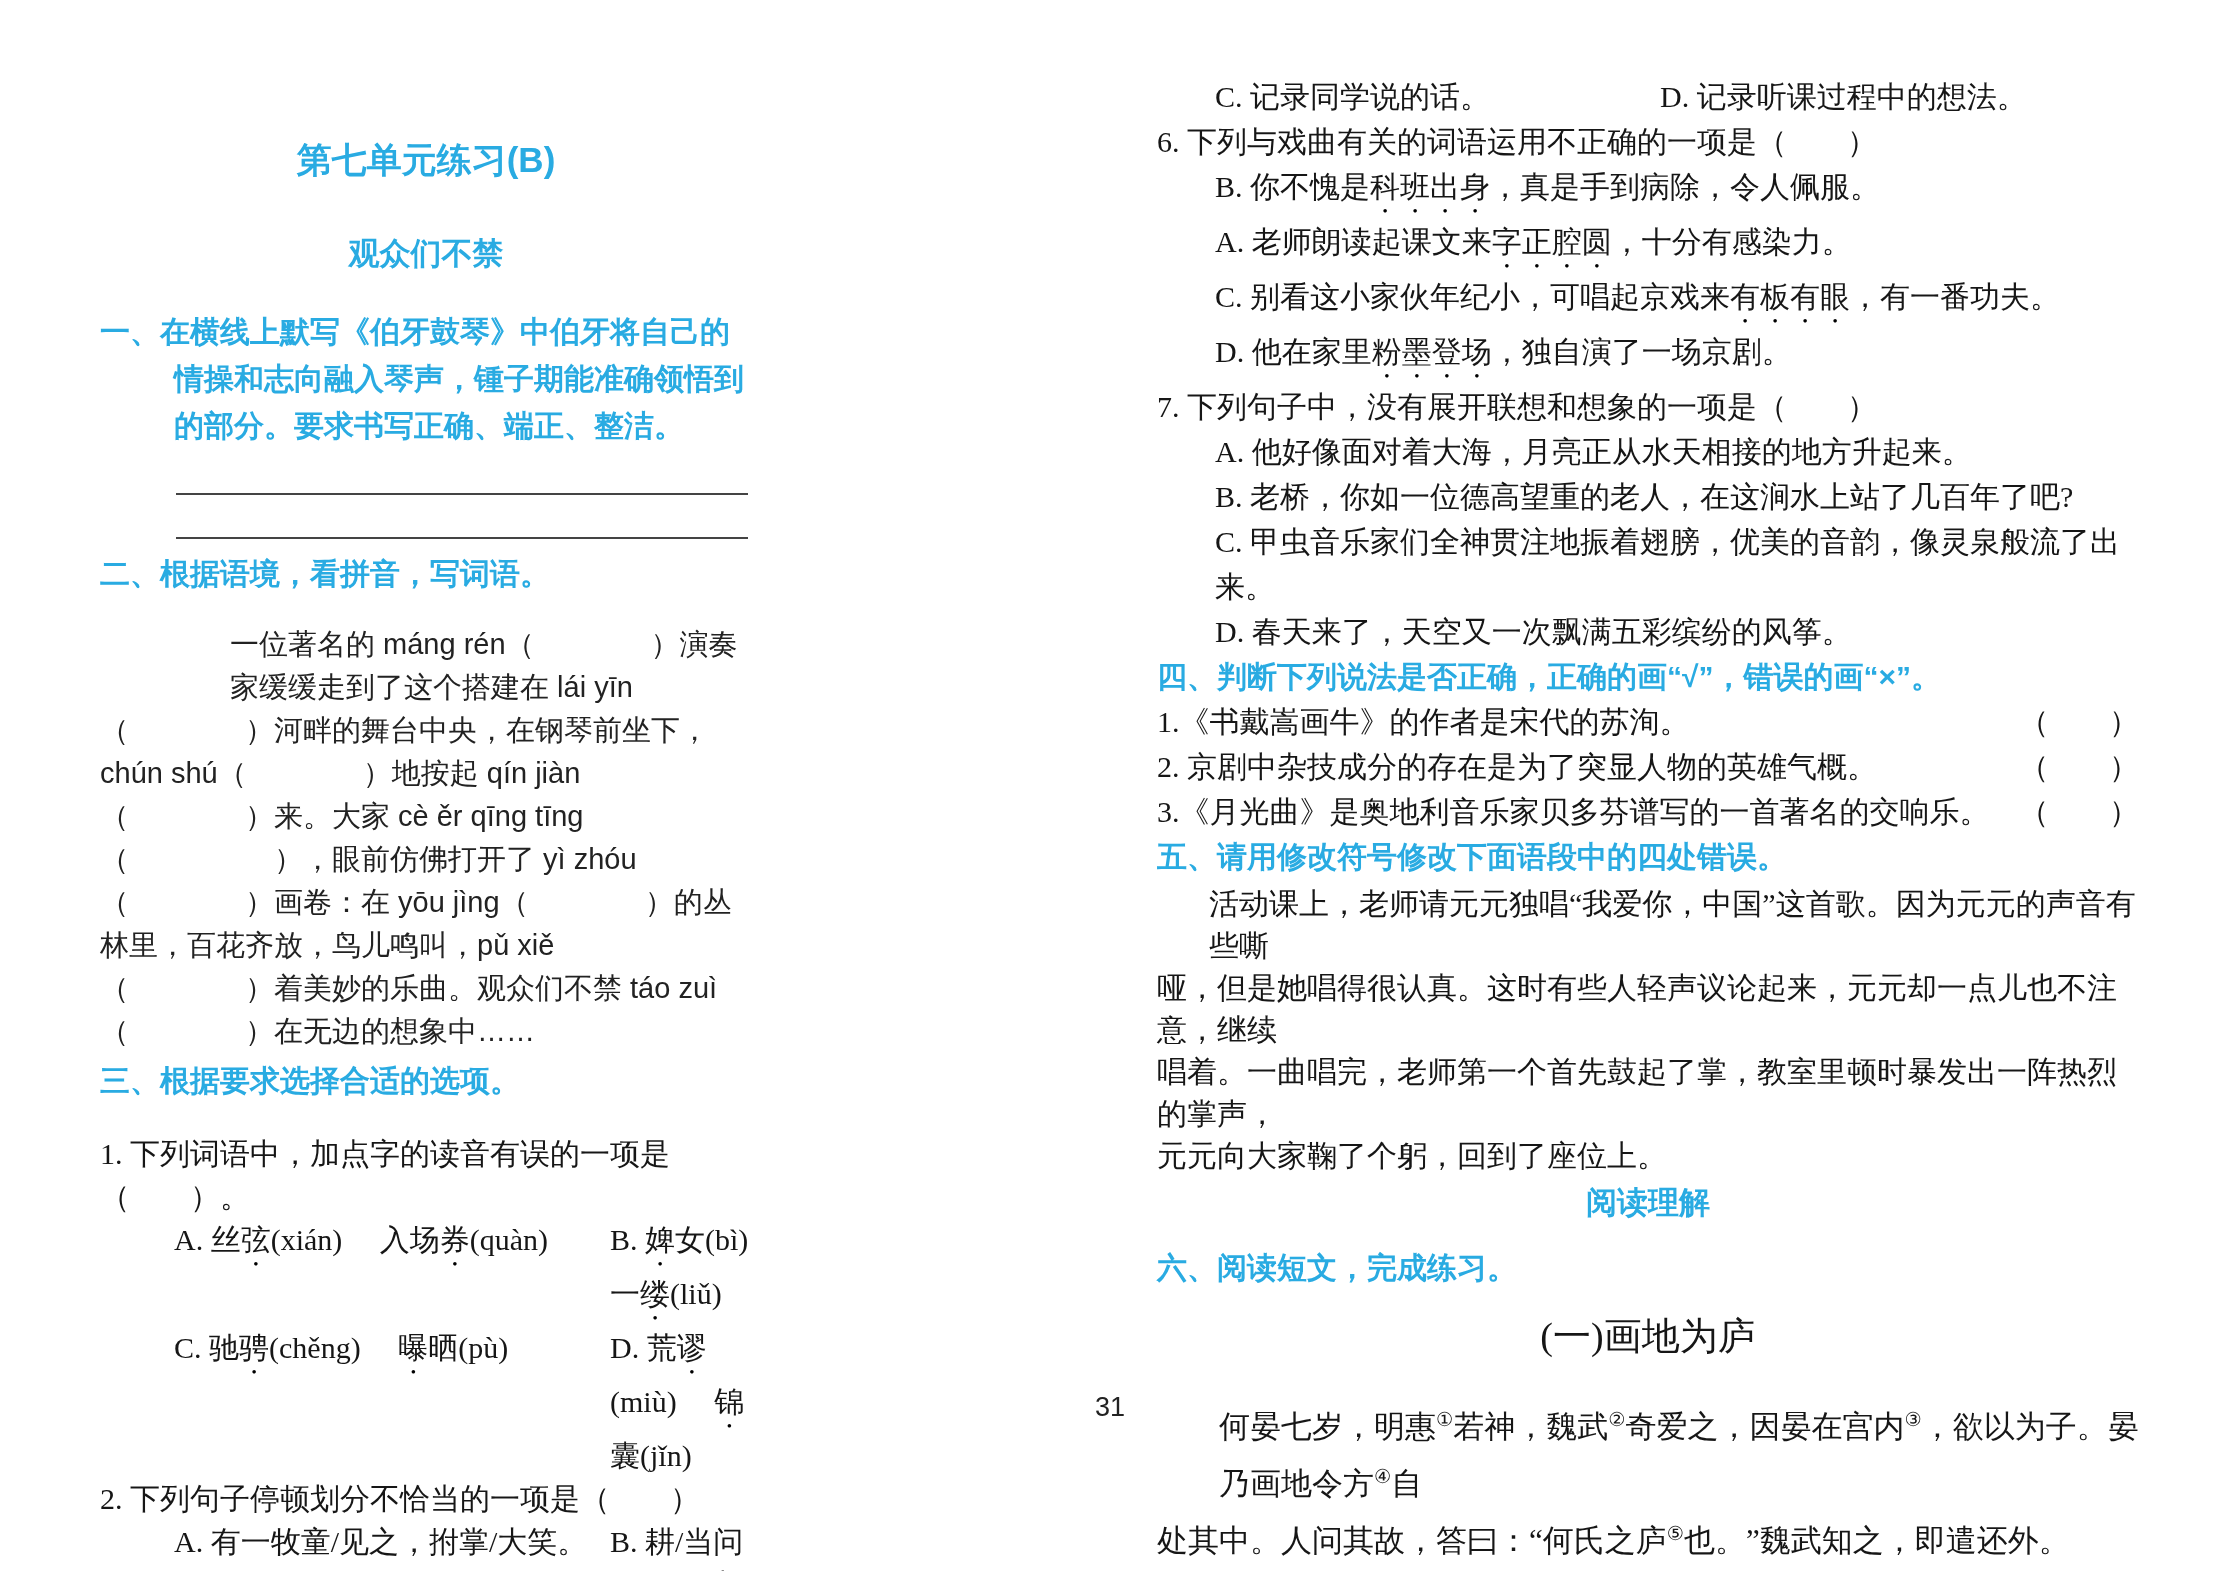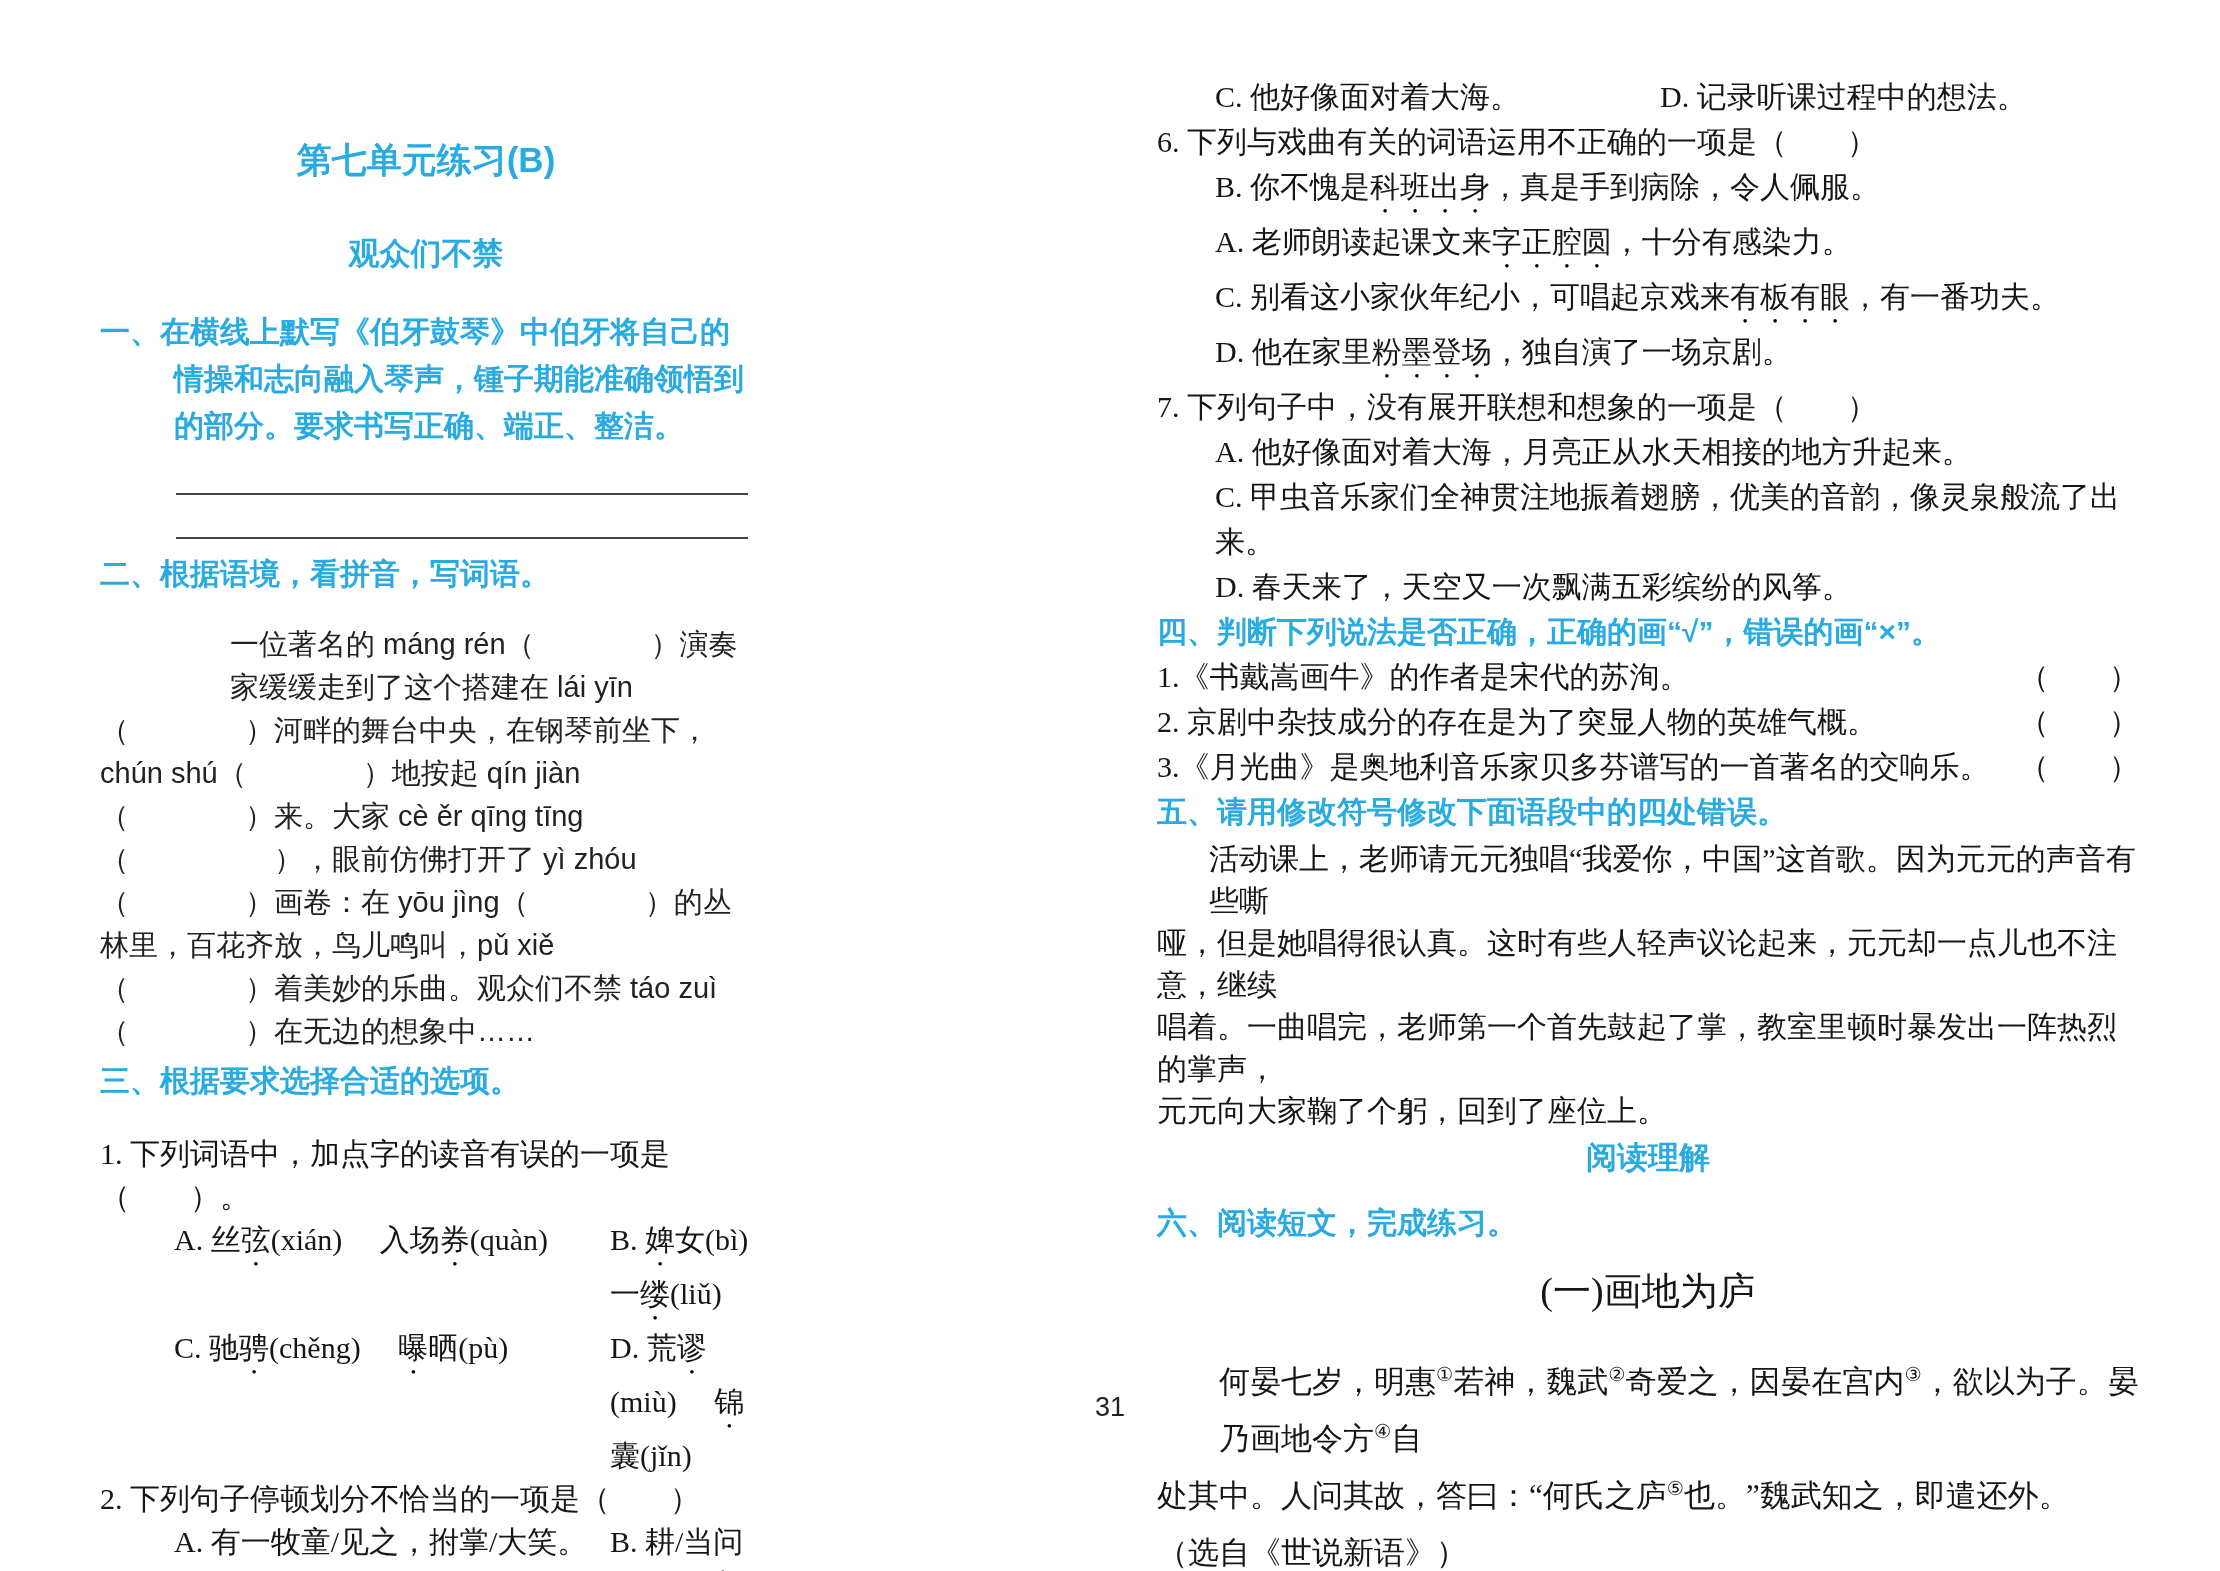--- a/index.html
+++ b/index.html
@@ -112,32 +112,33 @@
   <div class="stem">2. 下列句子停顿划分不恰当的一项是（　　）</div>
   <div class="opt-row">
     <span class="opt-first">A. 有一牧童/见之，拊掌/大笑。</span>
     <span>B. 耕/当问奴，织/当问婢。</span>
   </div>
 
 </div>
 
 <div class="col col-right">
   <div class="opt-row rows-top">
-    <span class="opt-first">C. 他好像面对着大海。</span>
+    <span class="opt-first">C. 记录同学说的话。</span>
     <span>D. 记录听课过程中的想法。</span>
   </div>
 
   <div class="stem">6. 下列与戏曲有关的词语运用不正确的一项是（　　）</div>
   <div class="opt-full">B. 你不愧是<span class="emdot">科班出身</span>，真是手到病除，令人佩服。</div>
   <div class="opt-full">A. 老师朗读起课文来<span class="emdot">字正腔圆</span>，十分有感染力。</div>
   <div class="opt-full">C. 别看这小家伙年纪小，可唱起京戏来<span class="emdot">有板有眼</span>，有一番功夫。</div>
   <div class="opt-full">D. 他在家里<span class="emdot">粉墨登场</span>，独自演了一场京剧。</div>
 
   <div class="stem">7. 下列句子中，没有展开联想和想象的一项是（　　）</div>
   <div class="opt-full">A. 他好像面对着大海，月亮正从水天相接的地方升起来。</div>
+  <div class="opt-full">B. 老桥，你如一位德高望重的老人，在这涧水上站了几百年了吧?</div>
   <div class="opt-full">C. 甲虫音乐家们全神贯注地振着翅膀，优美的音韵，像灵泉般流了出来。</div>
   <div class="opt-full">D. 春天来了，天空又一次飘满五彩缤纷的风筝。</div>
 
   <p class="blue-heading" style="margin:0;">四、判断下列说法是否正确，正确的画“√”，错误的画“×”。</p>
   <div class="judge-row">
     <span>1.《书戴嵩画牛》的作者是宋代的苏洵。</span>
     <span>（　　）</span>
   </div>
   <div class="judge-row">
     <span>2. 京剧中杂技成分的存在是为了突显人物的英雄气概。</span>

